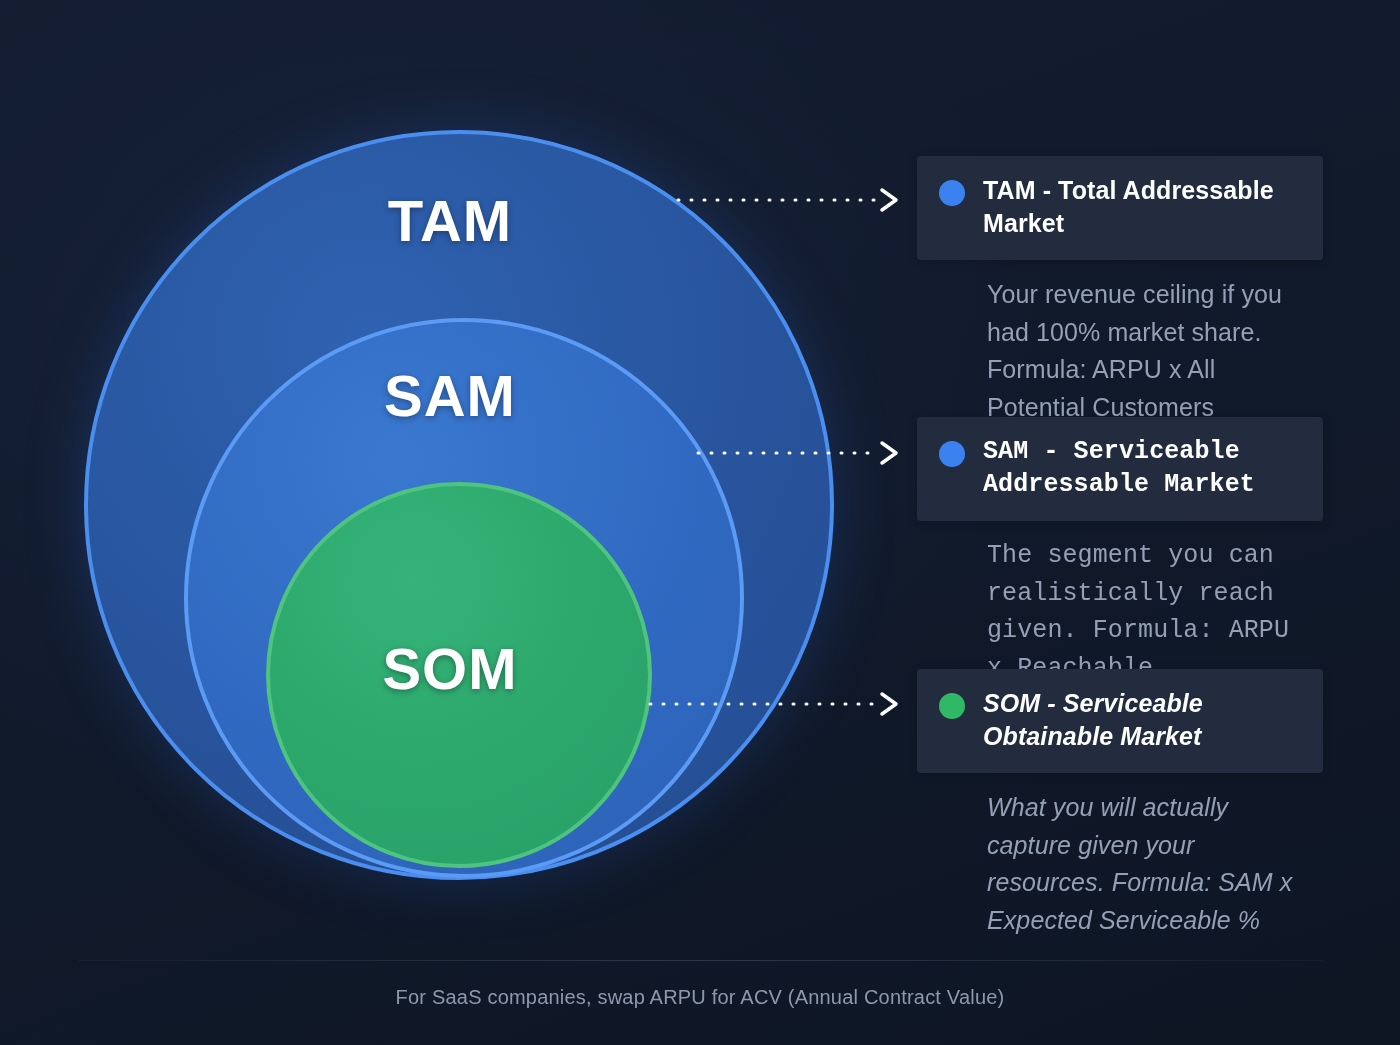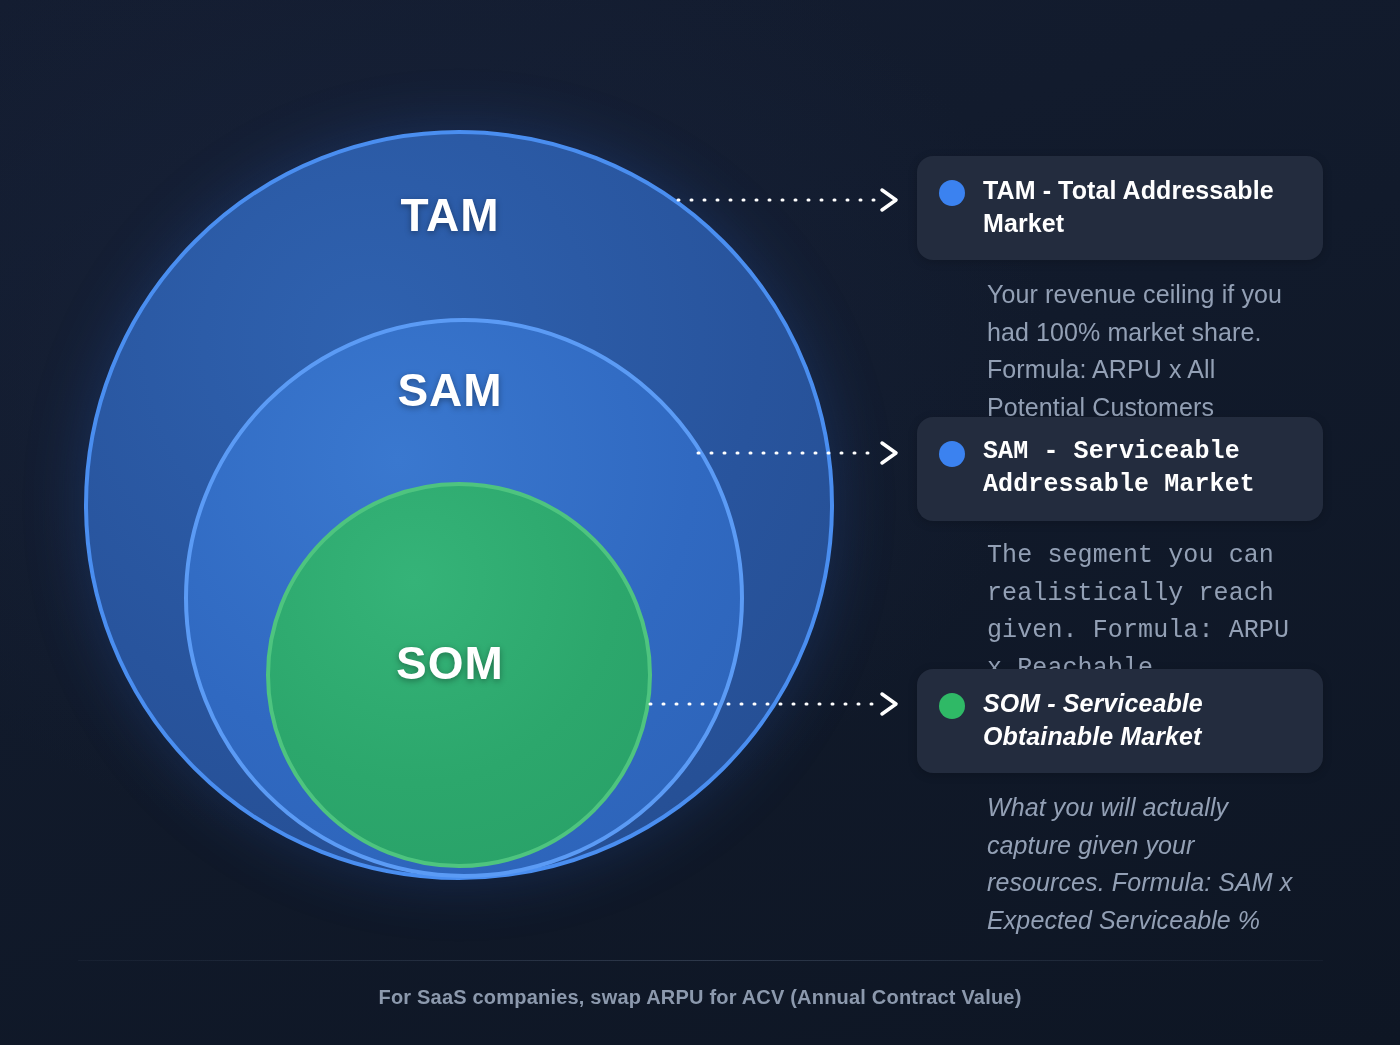--- a/index.html
+++ b/index.html
@@ -68,21 +68,21 @@
     border: 4px solid #4ec47f;
   }
 
   .ring-label {
     position: absolute;
     left: 0;
     width: 100%;
     text-align: center;
     color: #ffffff;
     font-weight: bold;
-    font-size: 46px;
+    font-size: 58px;
     letter-spacing: 1px;
     text-shadow: 0 2px 6px rgba(0,0,0,0.35);
     line-height: 1;
   }
 
   .label-tam { top: 192px; }
   .label-sam { top: 367px; }
   .label-som { top: 640px; }
 
   
@@ -100,21 +100,21 @@
     width: 406px;
   }
 
   .legend-group { position: absolute; left: 0; width: 406px; }
   .group-tam { top: 0px; }
   .group-sam { top: 261px; font-family: Liberation Mono, monospace; }
   .group-som { top: 513px; font-style: italic; }
 
   .card {
     background: #232c3e;
-    border-radius: 16px;
+    border-radius: 4px;
     padding: 18px 22px 20px 22px;
     display: flex;
     align-items: flex-start;
     gap: 18px;
     box-shadow: 0 2px 10px rgba(0,0,0,0.18);
   }
 
   .dot {
     width: 26px;
     height: 26px;
@@ -153,21 +153,20 @@
 
   .footer-note {
     position: absolute;
     left: 0;
     top: 986px;
     width: 1400px;
     text-align: center;
     color: #8c99ad;
     font-size: 20px;
     letter-spacing: 0.2px;
-    font-weight: bold;
   }
 </style>
 </head>
 <body>
 
 <div id="stage">
 
   <div class="circles-area">
 
     <div class="ring ring-tam"></div>

